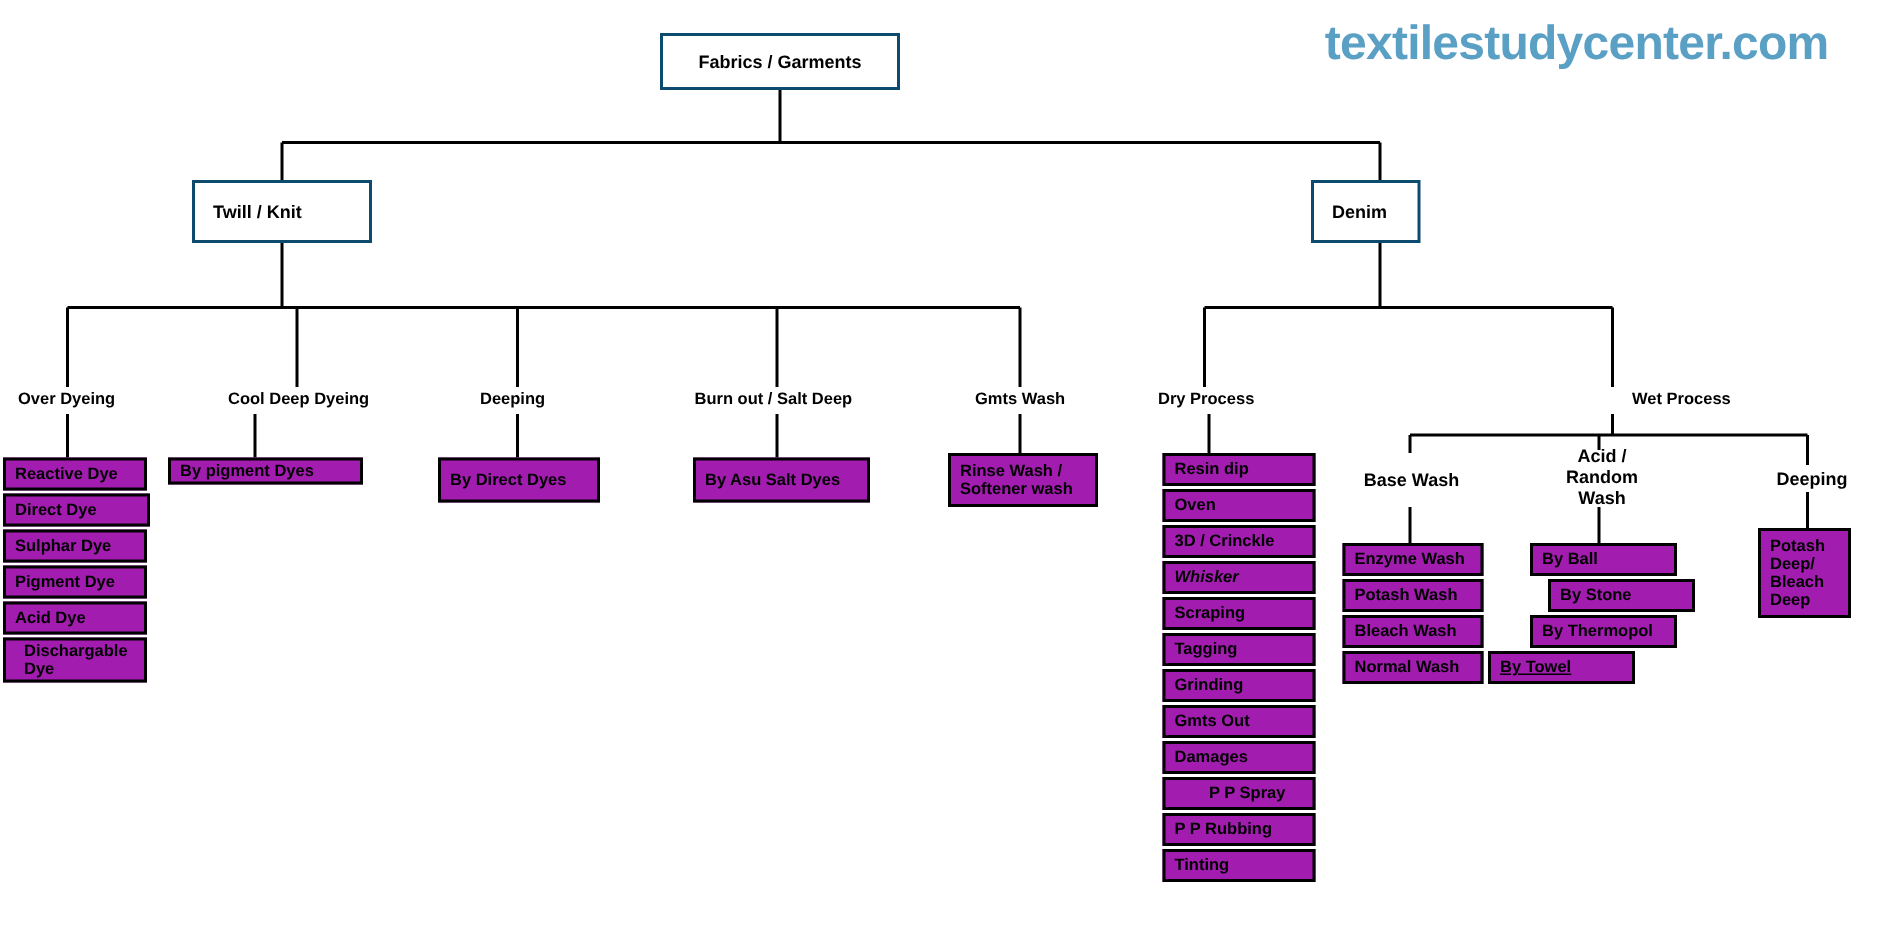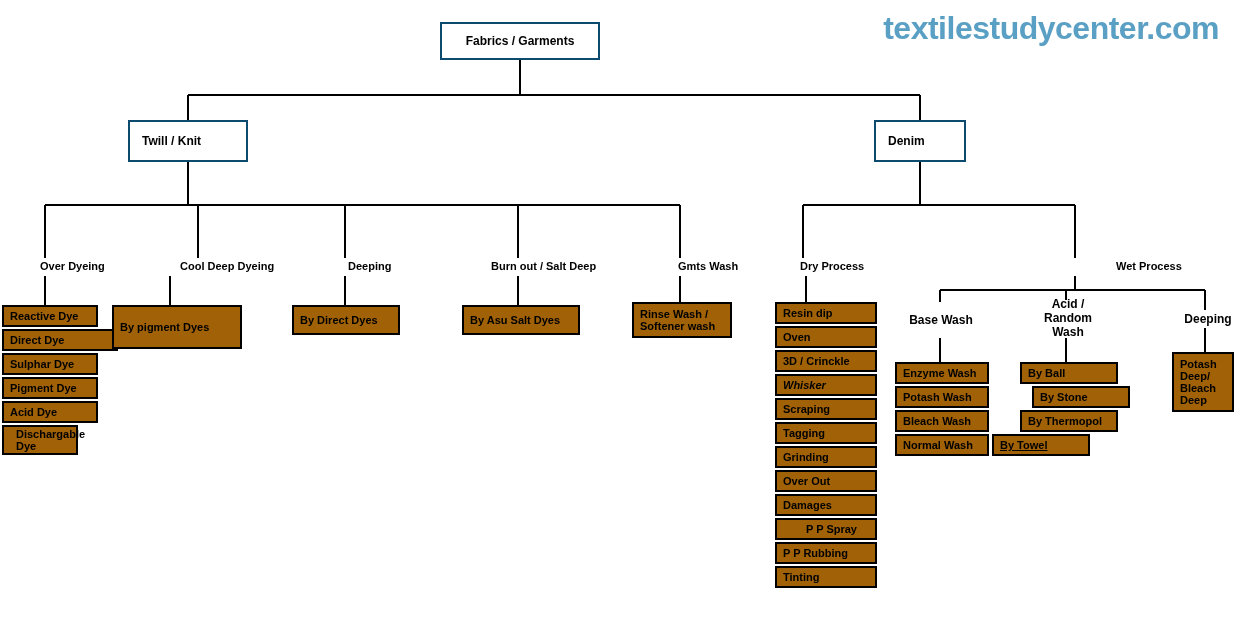--- a/index.html
+++ b/index.html
@@ -28,32 +28,31 @@
     background: #fff;
     display: flex;
     align-items: center;
     justify-content: flex-start;
     padding: 4px 8px;
   }
   .box.center { justify-content: center; }
   .cell {
     position: absolute;
     border: 2px solid #000;
-    background: #a16207;
+    background: #a21caf;
     display: flex;
     align-items: center;
     justify-content: flex-start;
     padding: 2px 6px;
     font-size: 11px;
   }
   .label {
     position: absolute;
     font-size: 11px;
     font-weight: bold;
-    margin-left: 28px;
   }
   svg.lines {
     position: absolute;
     top: 0; left: 0;
     width: 1259px; height: 626px;
     pointer-events: none;
   }
   svg.lines line { stroke: #000; stroke-width: 2; }
 </style>
 </head>
@@ -97,51 +96,51 @@
   <line x1="1205" y1="290" x2="1205" y2="310"></line>
 
   <line x1="940" y1="338" x2="940" y2="362"></line>
   <line x1="1066" y1="338" x2="1066" y2="362"></line>
   <line x1="1205" y1="328" x2="1205" y2="352"></line>
 </svg>
 
 <div class="box center" style="left:440px; top:22px; width:160px; height:38px;">Fabrics / Garments</div>
 
 <div class="box" style="left:128px; top:120px; width:120px; height:42px; padding-left:12px;">Twill / Knit</div>
-<div class="box" style="left:874px; top:120px; width:92px; height:42px; padding-left:12px;">Denim</div>
+<div class="box" style="left:874px; top:120px; width:73px; height:42px; padding-left:12px;">Denim</div>
 
 <div class="label" style="left:12px; top:260px;">Over Dyeing</div>
 <div class="label" style="left:152px; top:260px;">Cool Deep Dyeing</div>
 <div class="label" style="left:320px; top:260px;">Deeping</div>
 <div class="label" style="left:463px; top:260px;">Burn out / Salt Deep</div>
 <div class="label" style="left:650px; top:260px;">Gmts Wash</div>
 
 <div class="cell" style="left:2px; top:305px; width:96px; height:22px;">Reactive Dye</div>
-<div class="cell" style="left:2px; top:329px; width:116px; height:22px;">Direct Dye</div>
+<div class="cell" style="left:2px; top:329px; width:98px; height:22px;">Direct Dye</div>
 <div class="cell" style="left:2px; top:353px; width:96px; height:22px;">Sulphar Dye</div>
 <div class="cell" style="left:2px; top:377px; width:96px; height:22px;">Pigment Dye</div>
 <div class="cell" style="left:2px; top:401px; width:96px; height:22px;">Acid Dye</div>
-<div class="cell" style="left:2px; top:425px; width:76px; height:30px;padding-left:12px;">Dischargable Dye</div>
+<div class="cell" style="left:2px; top:425px; width:96px; height:30px;padding-left:12px;">Dischargable Dye</div>
 
-<div class="cell" style="left:112px; top:305px; width:130px; height:44px;">By pigment Dyes</div>
+<div class="cell" style="left:112px; top:305px; width:130px; height:18px;">By pigment Dyes</div>
 <div class="cell" style="left:292px; top:305px; width:108px; height:30px;">By Direct Dyes</div>
 <div class="cell" style="left:462px; top:305px; width:118px; height:30px;">By Asu Salt Dyes</div>
 <div class="cell" style="left:632px; top:302px; width:100px; height:36px;">Rinse Wash / Softener wash</div>
 
 <div class="label" style="left:772px; top:260px;">Dry Process</div>
 <div class="label" style="left:1088px; top:260px;">Wet Process</div>
 
 <div class="cell" style="left:775px; top:302px; width:102px; height:22px;">Resin dip</div>
 <div class="cell" style="left:775px; top:326px; width:102px; height:22px;">Oven</div>
 <div class="cell" style="left:775px; top:350px; width:102px; height:22px;">3D / Crinckle</div>
 <div class="cell" style="left:775px; top:374px; width:102px; height:22px;font-style:italic;">Whisker</div>
 <div class="cell" style="left:775px; top:398px; width:102px; height:22px;">Scraping</div>
 <div class="cell" style="left:775px; top:422px; width:102px; height:22px;">Tagging</div>
 <div class="cell" style="left:775px; top:446px; width:102px; height:22px;">Grinding</div>
-<div class="cell" style="left:775px; top:470px; width:102px; height:22px;">Over Out</div>
+<div class="cell" style="left:775px; top:470px; width:102px; height:22px;">Gmts Out</div>
 <div class="cell" style="left:775px; top:494px; width:102px; height:22px;">Damages</div>
 <div class="cell" style="left:775px; top:518px; width:102px; height:22px;padding-left:29px;">P P Spray</div>
 <div class="cell" style="left:775px; top:542px; width:102px; height:22px;">P P Rubbing</div>
 <div class="cell" style="left:775px; top:566px; width:102px; height:22px;">Tinting</div>
 
 <div class="box center" style="left:898px; top:302px; width:86px; height:36px; border:none;">Base Wash</div>
 <div class="box center" style="left:1020px; top:300px; width:96px; height:36px; border:none; text-align:center;">Acid / Random Wash</div>
 <div class="box center" style="left:1180px; top:310px; width:56px; height:18px; border:none;">Deeping</div>
 
 <div class="cell" style="left:895px; top:362px; width:94px; height:22px;">Enzyme Wash</div>

